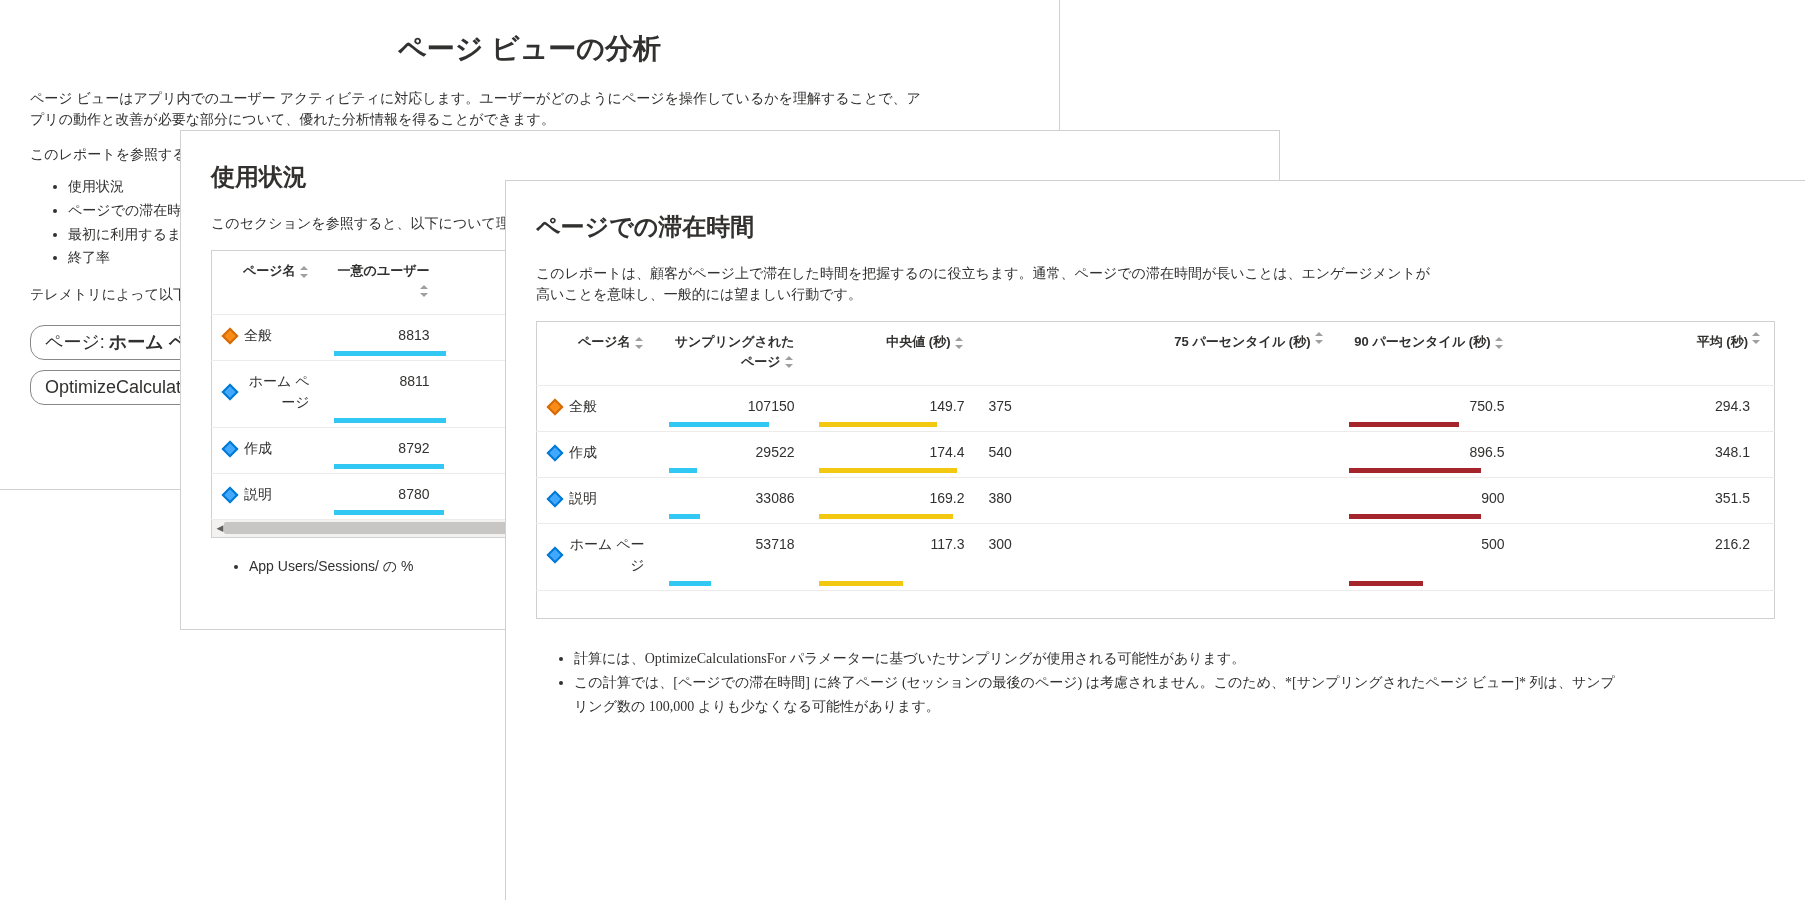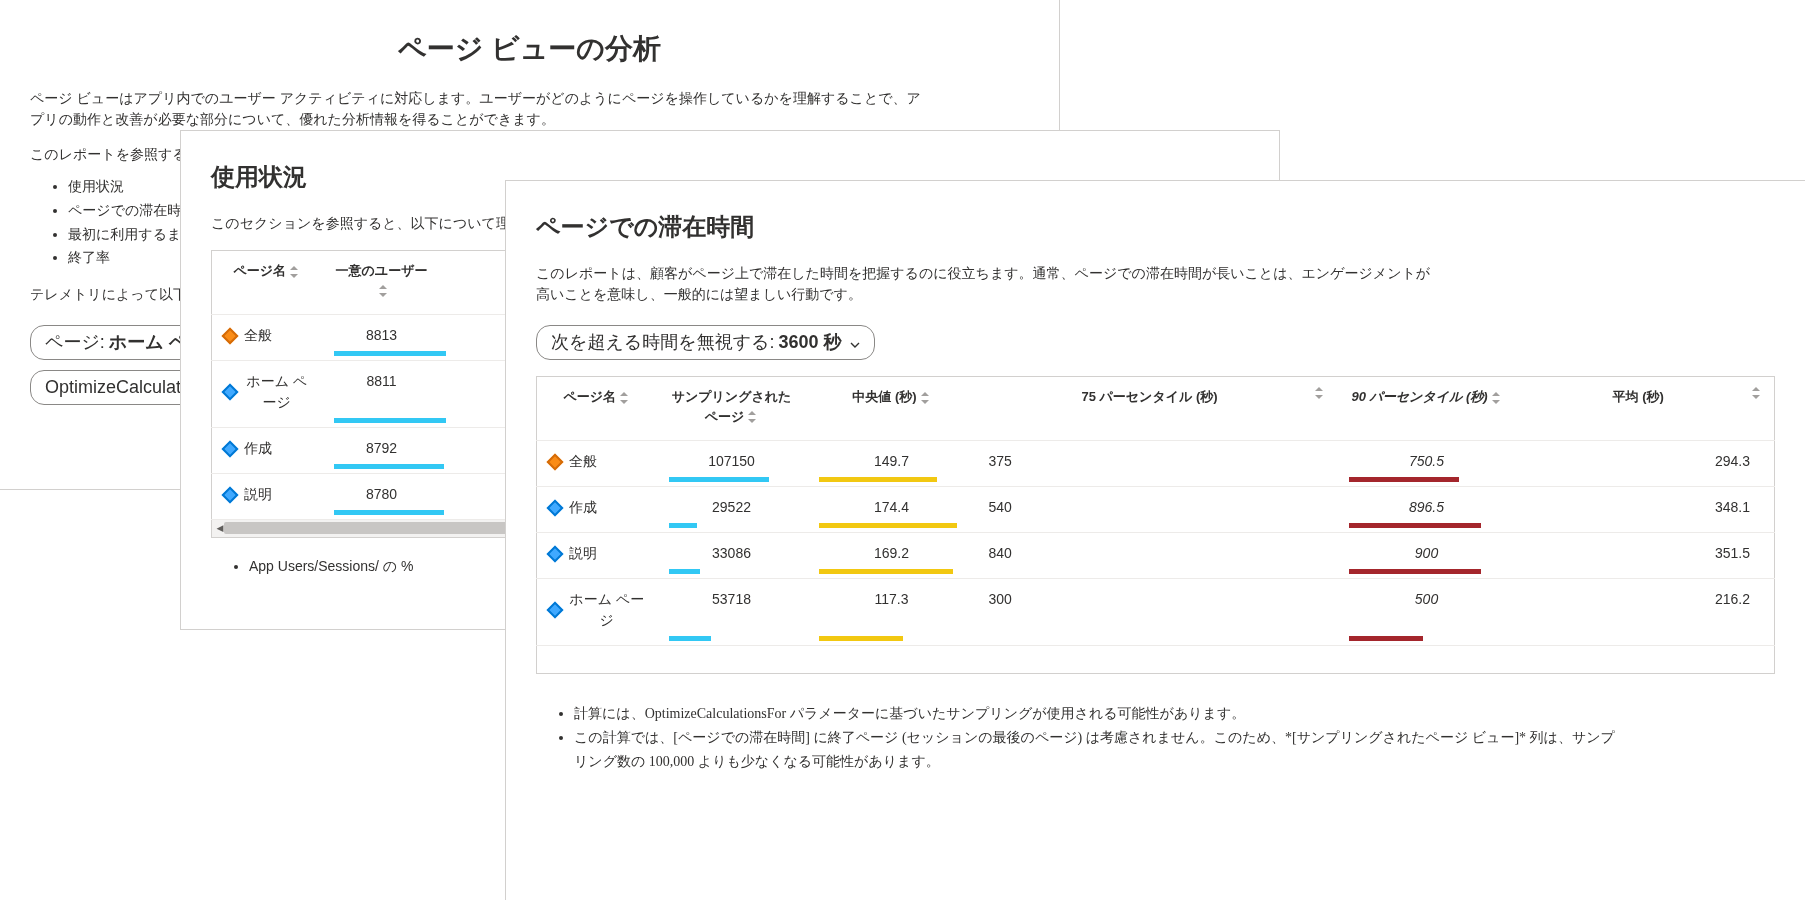--- a/index.html
+++ b/index.html
@@ -47,21 +47,21 @@
       cursor: pointer; white-space: nowrap;
     }
     .pill b { font-weight: 600; margin-left: 4px; }
     .chev { margin-left: 8px; }
     
     .tbl {
       border: 1px solid #d2d0ce; width: 100%; margin-top: 16px;
       border-collapse: collapse; font-size: 14px;
     }
     .tbl th, .tbl td {
-      text-align: center; padding: 10px 12px 14px 12px;
+      text-align: right; padding: 10px 12px 14px 12px;
       border-bottom: 1px solid #edebe9; vertical-align: top;
     }
     .tbl th { font-weight: 600; font-size: 13px; position: relative; }
     .sort-arrows {
       display: inline-block; width: 10px; height: 12px; margin-left: 4px;
       position: relative; vertical-align: middle;
     }
     .sort-arrows::before, .sort-arrows::after {
       content: ""; position: absolute; left: 0;
       border-left: 4px solid transparent; border-right: 4px solid transparent;
@@ -103,21 +103,21 @@
     }
     .mid-note { margin-top: 18px; padding-left: 38px; }
     
     .front-note { margin-top: 28px; padding-left: 38px; }
     .front-note li { font-size: 14px; line-height: 1.7; max-width: 1050px; font-family: Liberation Serif, serif; }
     .tbl-front th:nth-child(1), .tbl-front td:nth-child(1) { width: 120px; }
     .tbl-front th:nth-child(2), .tbl-front td:nth-child(2) { width: 150px; }
     .tbl-front th:nth-child(3), .tbl-front td:nth-child(3) { width: 170px; }
     .tbl-front th:nth-child(4) { width: 360px; }
     .tbl-front td:nth-child(4) { width: 360px; text-align: left; padding-right: 20px; }
-    .tbl-front th:nth-child(5), .tbl-front td:nth-child(5) { width: 180px; font-style: italic; }
+    .tbl-front th:nth-child(5), .tbl-front td:nth-child(5) { width: 180px; }
     .tbl-front td:nth-child(6) { text-align: right; padding-right: 24px; }
     .tbl-front tr.empty td { height: 28px; border-bottom: none; }
   </style>
 </head>
 <body>
 
 <div class="panel panel-back">
   <h1>ページ ビューの分析</h1>
   <p class="desc">ページ ビューはアプリ内でのユーザー アクティビティに対応します。ユーザーがどのようにページを操作しているかを理解することで、アプリの動作と改善が必要な部分について、優れた分析情報を得ることができます。</p>
   <p class="subdesc">このレポートを参照すると、</p>
@@ -200,31 +200,20 @@
     <div class="hscroll-thumb"></div>
   </div>
   <ul class="mid-note">
     <li>App Users/Sessions/ の %</li>
   </ul>
 </div>
 
 <div class="panel panel-front">
   <h2>ページでの滞在時間</h2>
   <p class="desc">このレポートは、顧客がページ上で滞在した時間を把握するのに役立ちます。通常、ページでの滞在時間が長いことは、エンゲージメントが高いことを意味し、一般的には望ましい行動です。</p>
-  <div class="pill-row">
-    <div class="pill">
-      <span>次を超える時間を無視する: </span>
-      <b>3600 秒</b>
-      <span class="chev">
-        <svg width="10" height="6" viewBox="0 0 10 6">
-            <path d="M1 1 L5 5 L9 1" stroke="#323130" stroke-width="1.4" fill="none"></path>
-          </svg>
-      </span>
-    </div>
-  </div>
   <table class="tbl tbl-front">
     <thead>
       <tr>
         <th><span>ページ名</span><span class="sort-arrows"></span></th>
         <th><span>サンプリングされたページ</span><span class="sort-arrows"></span></th>
         <th><span>中央値 (秒)</span><span class="sort-arrows"></span></th>
         <th><span>75 パーセンタイル (秒)</span><span class="sort-arrows sort-arrows-right"></span></th>
         <th><span>90 パーセンタイル (秒)</span><span class="sort-arrows"></span></th>
         <th><span>平均 (秒)</span><span class="sort-arrows sort-arrows-right"></span></th>
       </tr>
@@ -258,21 +247,21 @@
         </tr>
         <tr>
           <td>
             <div class="name-cell">
               <span class="diamond blue"></span>
               <span>説明</span>
             </div>
           </td>
           <td class="valcell"><span>33086</span><div class="bar cyan" style="width:31px"></div></td>
           <td class="valcell"><span>169.2</span><div class="bar yellow" style="width:134px"></div></td>
-          <td class="num-right"><span>840</span></td>
+          <td class="num-right"><span>380</span></td>
           <td class="valcell"><span>900</span><div class="bar red" style="width:132px"></div></td>
           <td><span>351.5</span></td>
         </tr>
         <tr>
           <td>
             <div class="name-cell">
               <span class="diamond blue"></span>
               <span>ホーム ページ</span>
             </div>
           </td>

